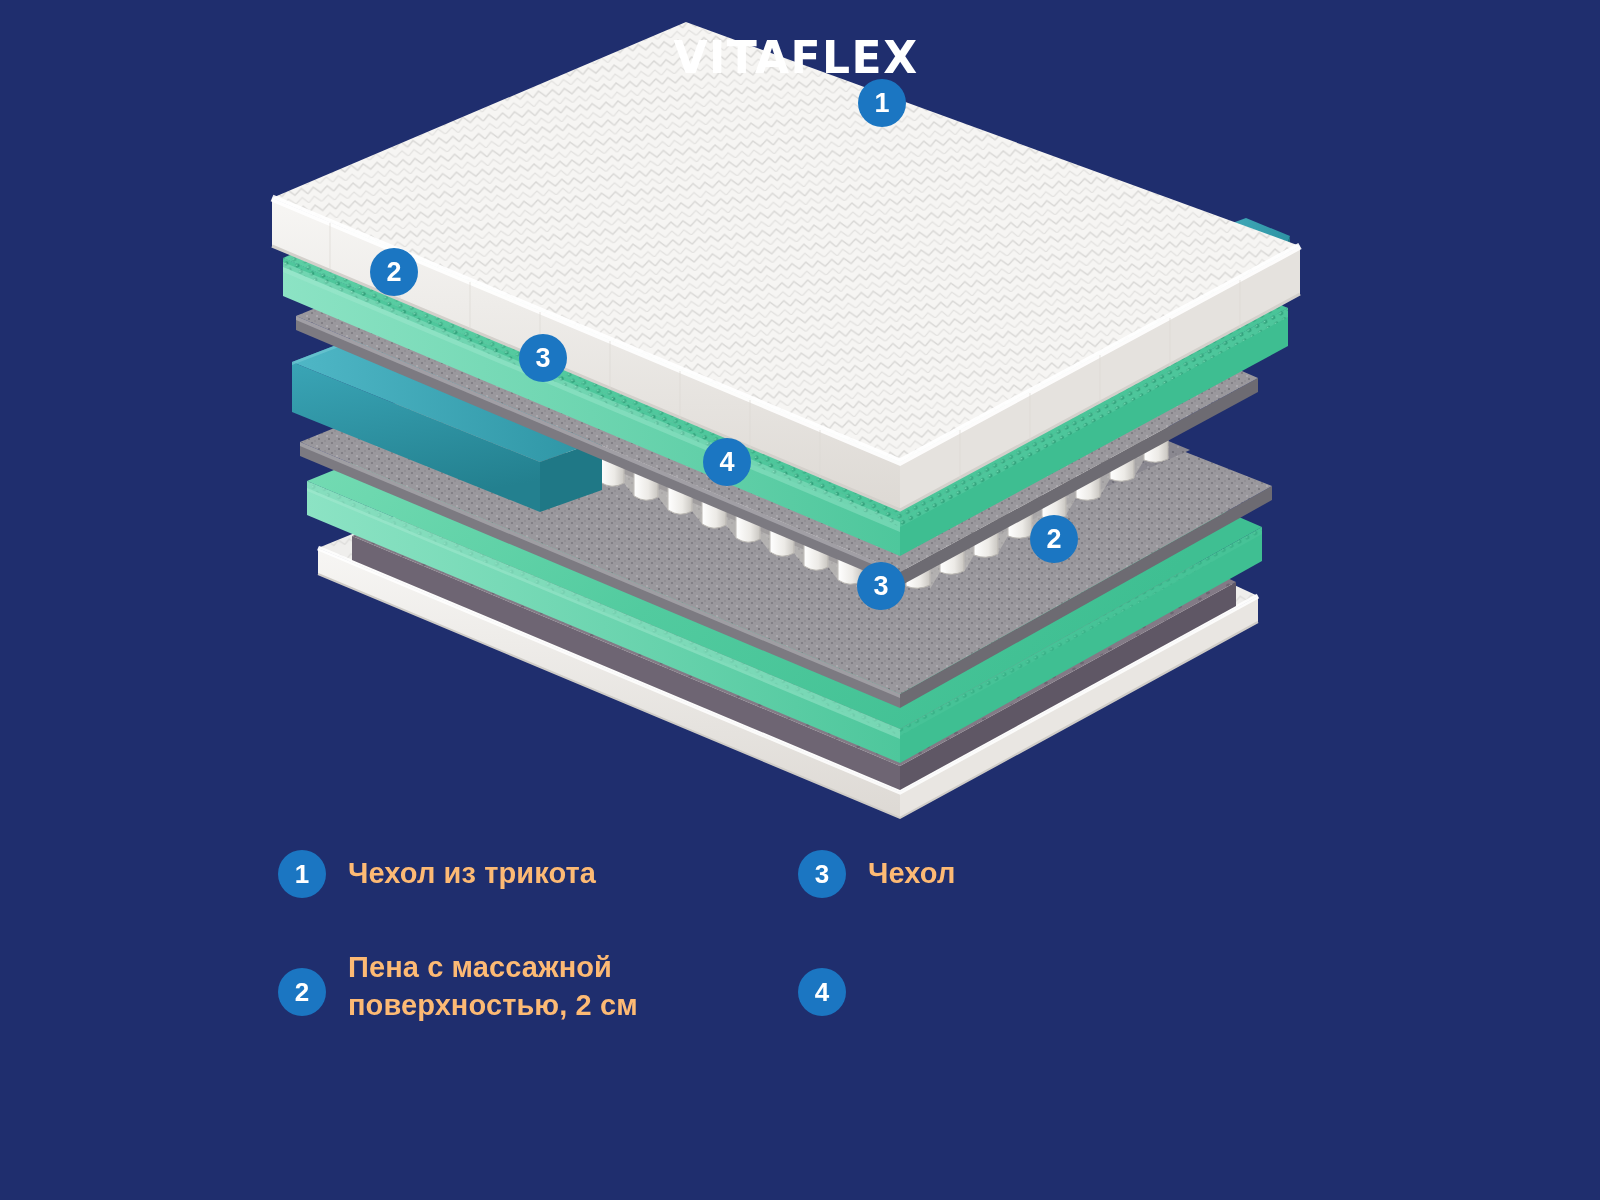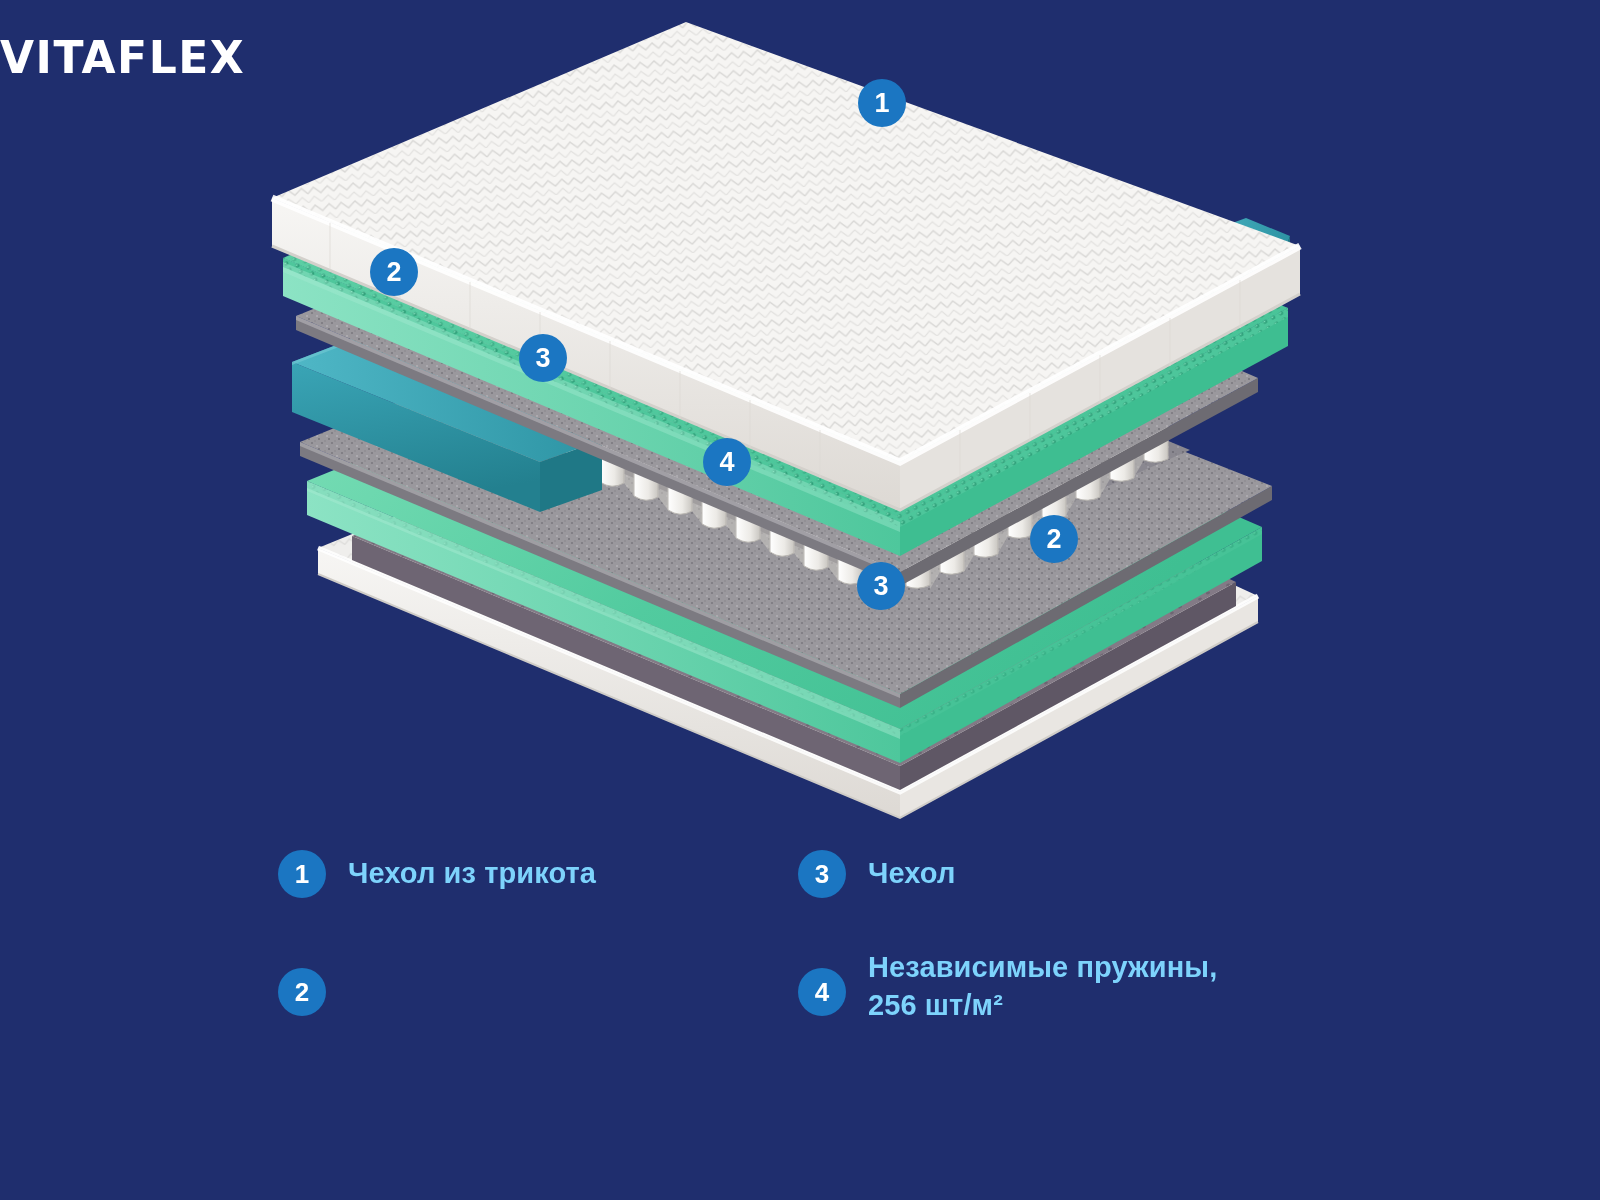--- a/index.html
+++ b/index.html
@@ -15,21 +15,21 @@
     font-family: "Liberation Sans", sans-serif;
     position: relative;
   }
 
   
   #brand-logo {
     position: absolute;
     left: 0;
     right: 8px;
     top: 36px;
-    text-align: left;
+    text-align: center;
     z-index: 60;
     pointer-events: none;
     text-decoration: underline;
   }
   #brand-logo .logo-text {
     display: inline-block;
     font-family: "DejaVu Sans", sans-serif;
     font-size: 44px;
     font-weight: 700;
     letter-spacing: 1.5px;
@@ -94,21 +94,21 @@
     font-size: 26px;
     font-weight: 700;
     display: flex;
     align-items: center;
     justify-content: center;
     line-height: 1;
     margin-top: 2px;
   }
   .legend-badge.shift { margin-top: 26px; }
   .legend-label {
-    color: #7dd3fc;
+    color: #fdba74;
     font-size: 29px;
     font-weight: 700;
     line-height: 1.32;
     letter-spacing: 0.1px;
     padding-top: 6px;
     white-space: pre-line;
   }
 </style>
 </head>
 <body>
@@ -388,21 +388,21 @@
     <div class="legend-label">Чехол из трикота</div>
   </div>
 
   <div class="legend-item">
     <div class="legend-badge">3</div>
     <div class="legend-label">Чехол</div>
   </div>
 
   <div class="legend-item">
     <div class="legend-badge shift">2</div>
+    <div class="legend-label">Пена с массажной
+поверхностью, 2 см</div>
   </div>
 
   <div class="legend-item">
     <div class="legend-badge shift">4</div>
-    <div class="legend-label">Независимые пружины,
-256 шт/м²</div>
   </div>
 
 </div>
 
 </body></html>

